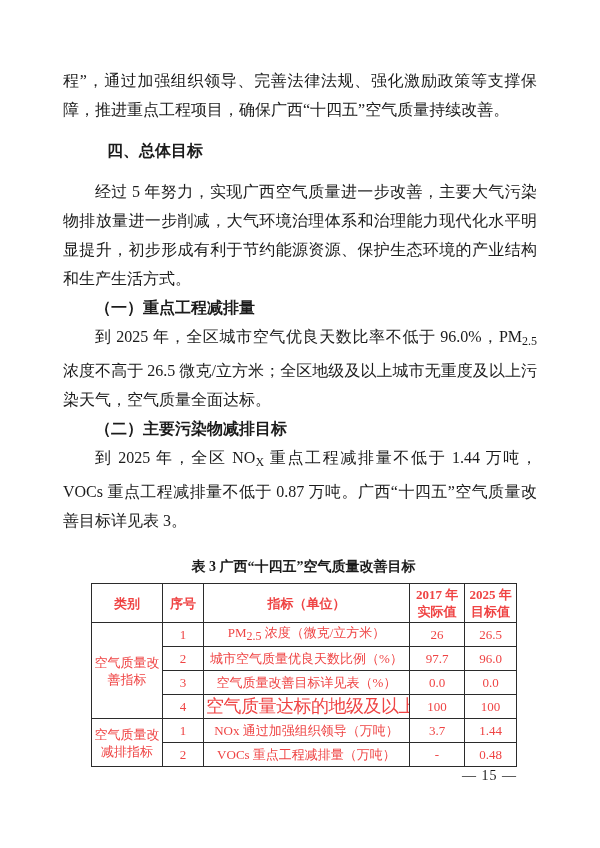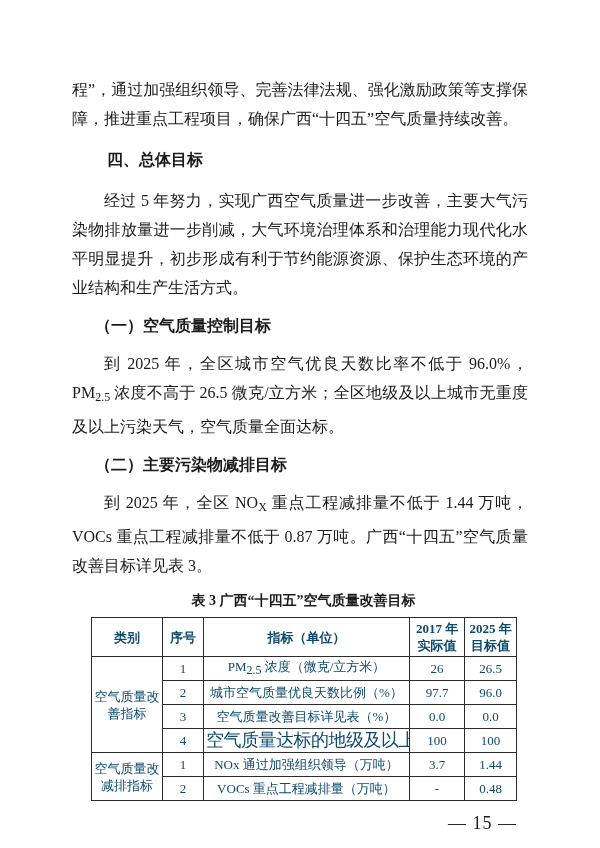--- a/index.html
+++ b/index.html
@@ -13,21 +13,21 @@
     font-family: "Liberation Serif", serif;
     overflow: hidden;
   }
   .content {
     position: absolute;
     left: 63px;
     top: 66px;
     width: 474px;
   }
   .body-text {
-    margin: 9px;
+    margin: 0;
     font-size: 16px;
     line-height: 29px;
     text-align: justify;
     text-indent: 2em;
   }
   .no-indent { text-indent: 0; }
   .heading-hei {
     margin: 12px;
     font-size: 16px;
     line-height: 29px;
@@ -40,72 +40,72 @@
     font-size: 16px;
     line-height: 29px;
     font-weight: bold;
     text-indent: 2em;
   }
   .sub {
     font-size: 12px;
     vertical-align: -3px;
   }
   .table-caption {
-    margin: 12px 0 7px 28px;
+    margin: 23px 0 7px 28px;
     width: 425px;
     text-align: center;
     font-weight: bold;
     font-size: 14px;
     line-height: 18px;
   }
   table.targets {
     border-collapse: collapse;
     margin-left: 28px;
     width: 425px;
     table-layout: fixed;
     font-size: 13px;
-    color: #0c4a6e;
+    color: #ef4444;
   }
   table.targets th, table.targets td {
     border: 1px solid #2b2b2b;
     text-align: center;
     vertical-align: middle;
     padding: 1px 2px;
     overflow: hidden;
   }
   table.targets thead th {
     height: 36px;
     font-weight: bold;
     line-height: 17px;
   }
   table.targets tbody td { height: 21px; line-height: 17px; }
   .pre { white-space: pre-line; }
   .cat { line-height: 17px; }
   .tight { font-size: 18px; letter-spacing: -0.5px; white-space: nowrap; }
   .page-number {
     position: absolute;
-    top: 813px;
+    top: 768px;
     right: 83px;
-    font-size: 18px;
+    font-size: 14px;
     letter-spacing: 1px;
   }
 </style>
 </head>
 <body>
 
 <div class="page">
   <div class="content">
 
     <p class="body-text no-indent">程”，通过加强组织领导、完善法律法规、强化激励政策等支撑保障，推进重点工程项目，确保广西“十四五”空气质量持续改善。</p>
 
     <h2 class="heading-hei">四、总体目标</h2>
 
     <p class="body-text">经过 5 年努力，实现广西空气质量进一步改善，主要大气污染物排放量进一步削减，大气环境治理体系和治理能力现代化水平明显提升，初步形成有利于节约能源资源、保护生态环境的产业结构和生产生活方式。</p>
 
-    <h3 class="heading-kai">（一）空气质量控制目标</h3>
+    <h3 class="heading-kai">（一）重点工程减排量</h3>
 
     <p class="body-text"><span>到 2025 年，全区城市空气优良天数比率不低于 96.0%，PM</span><span class="sub">2.5</span><span> 浓度不高于 26.5 微克/立方米；全区地级及以上城市无重度及以上污染天气，空气质量全面达标。</span></p>
 
     <h3 class="heading-kai">（二）主要污染物减排目标</h3>
 
     <p class="body-text"><span>到 2025 年，全区 NO</span><span class="sub">X</span><span> 重点工程减排量不低于 1.44 万吨，VOCs 重点工程减排量不低于 0.87 万吨。广西“十四五”空气质量改善目标详见表 3。</span></p>
 
     <div class="table-caption">表 3  广西“十四五”空气质量改善目标</div>
 
     <table class="targets">

